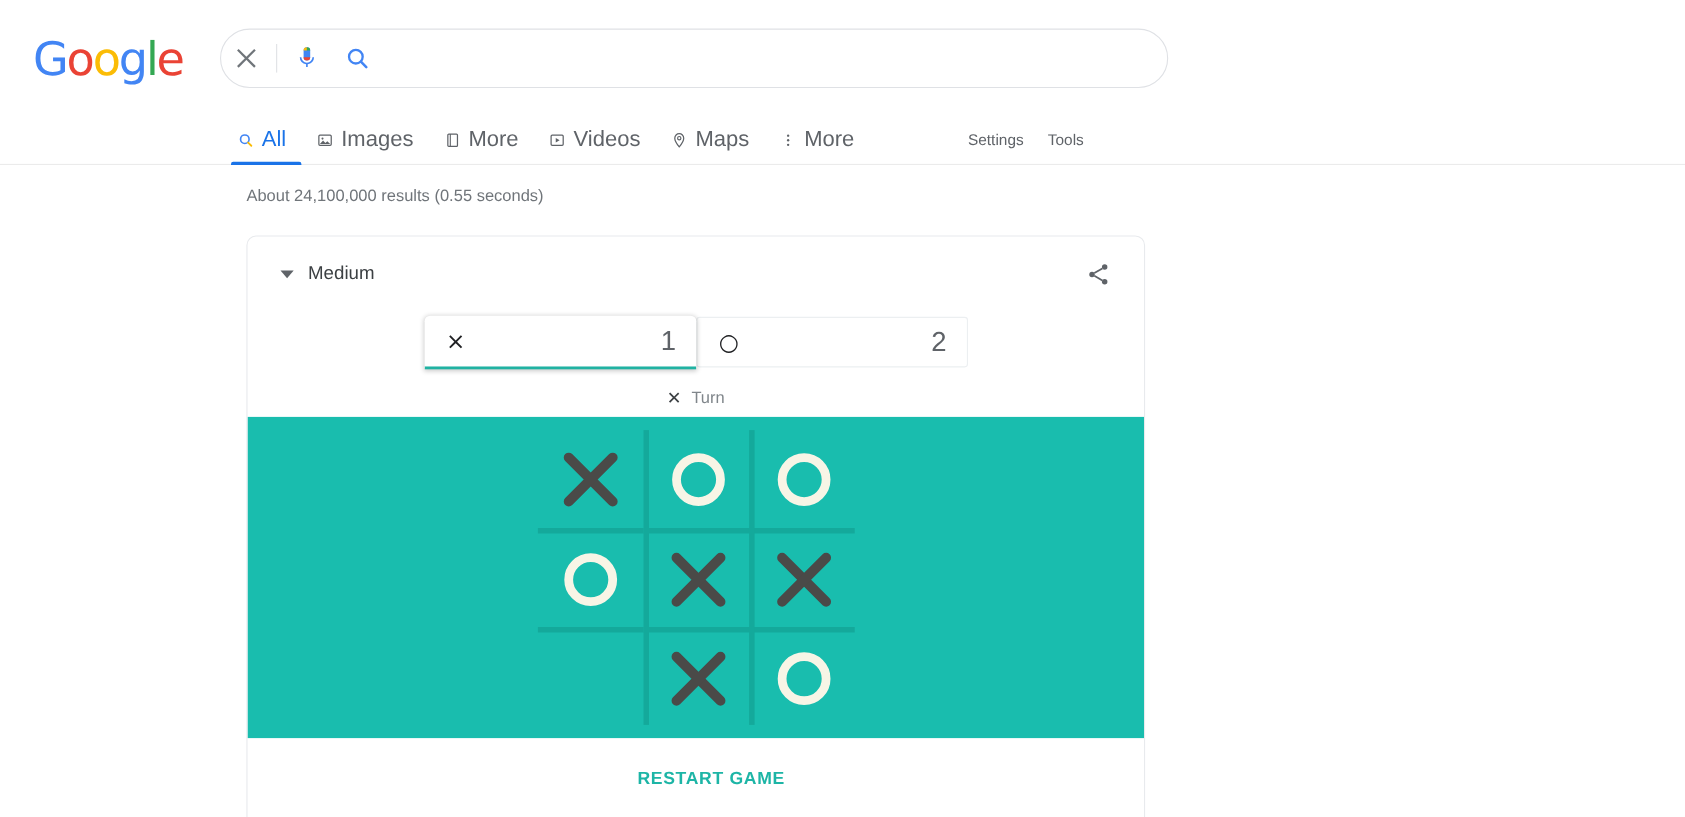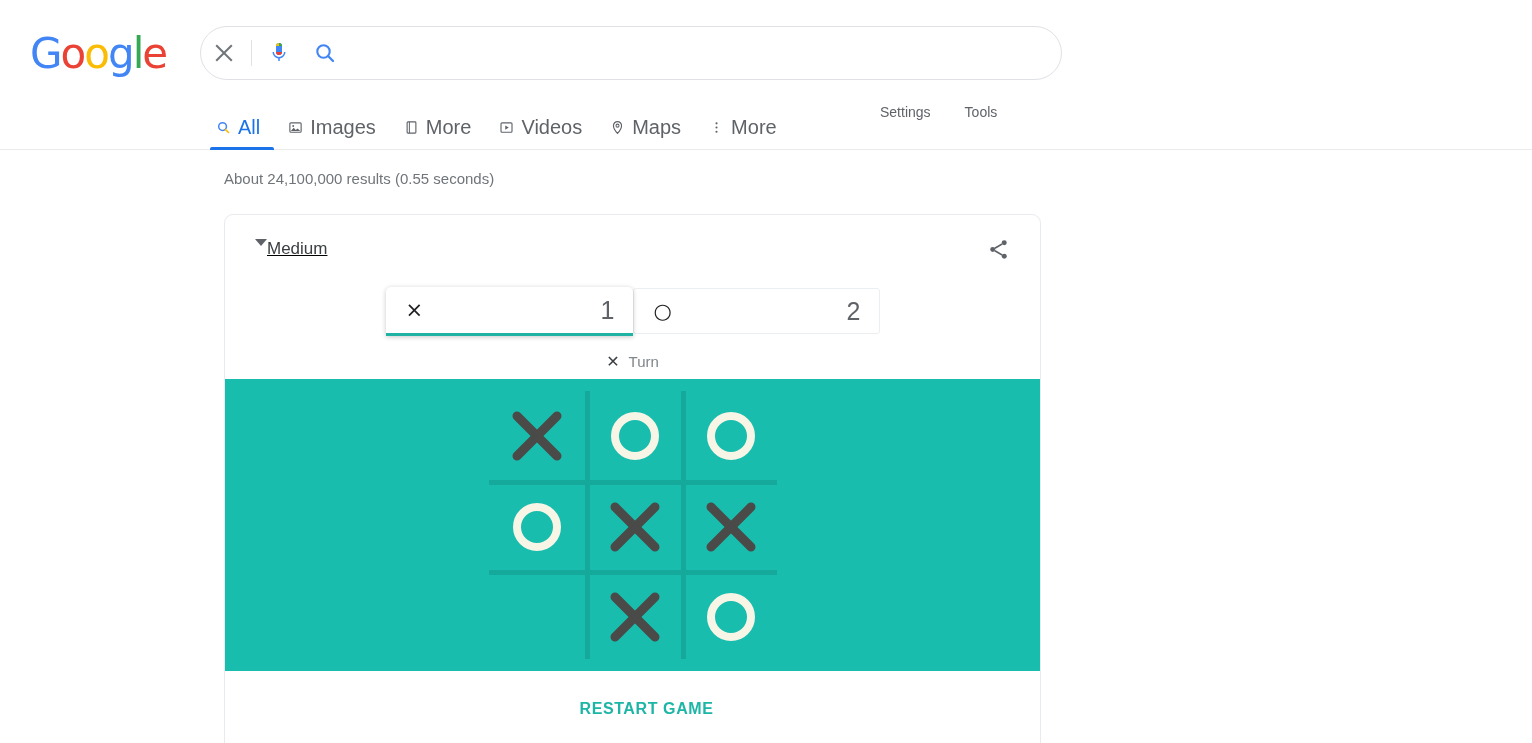--- a/index.html
+++ b/index.html
@@ -106,22 +106,22 @@
     background: #1a73e8;
     border-radius: 2px 2px 0 0;
   }
   .tab-ico { display:flex; align-items:center; }
 
   .right-links {
     position: absolute;
     left: 880px; top: 104px;
     height: 46px;
     display: flex;
-    align-items: flex-start;
-    gap: 34px;
+    align-items: center;
+    gap: 22px;
   }
   .right-links div {
     font-size: 14px;
     color: #5f6368;
     cursor: pointer;
   }
 
   
   .result-stats {
     position: absolute;
@@ -142,23 +142,23 @@
 
   .card-top {
     height: 68px;
     display: flex;
     align-items: center;
     justify-content: space-between;
     padding: 0 22px 0 30px;
   }
   .difficulty {
     display: flex;
-    align-items: flex-start;
-    cursor: pointer;
-    text-decoration: underline;
+    align-items: center;
+    gap: 13px;
+    cursor: pointer;
   }
   .caret {
     width: 0; height: 0;
     border-left: 6px solid transparent;
     border-right: 6px solid transparent;
     border-top: 7px solid #5f6368;
   }
   .difficulty-label {
     font-size: 17px;
     color: #3c4043;

